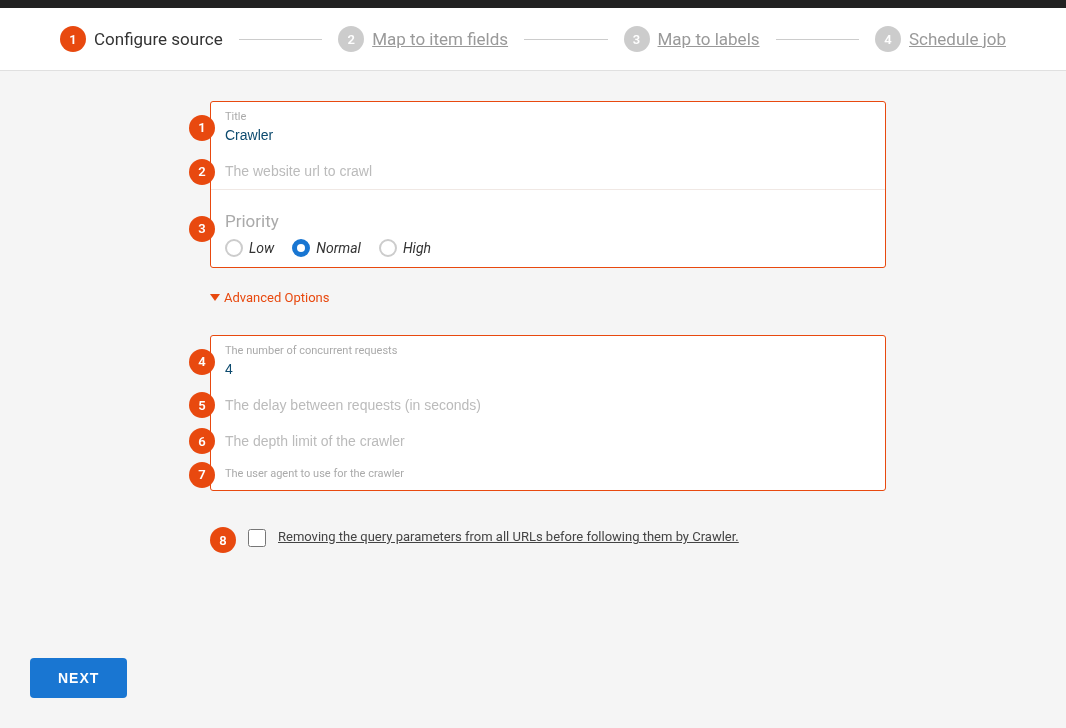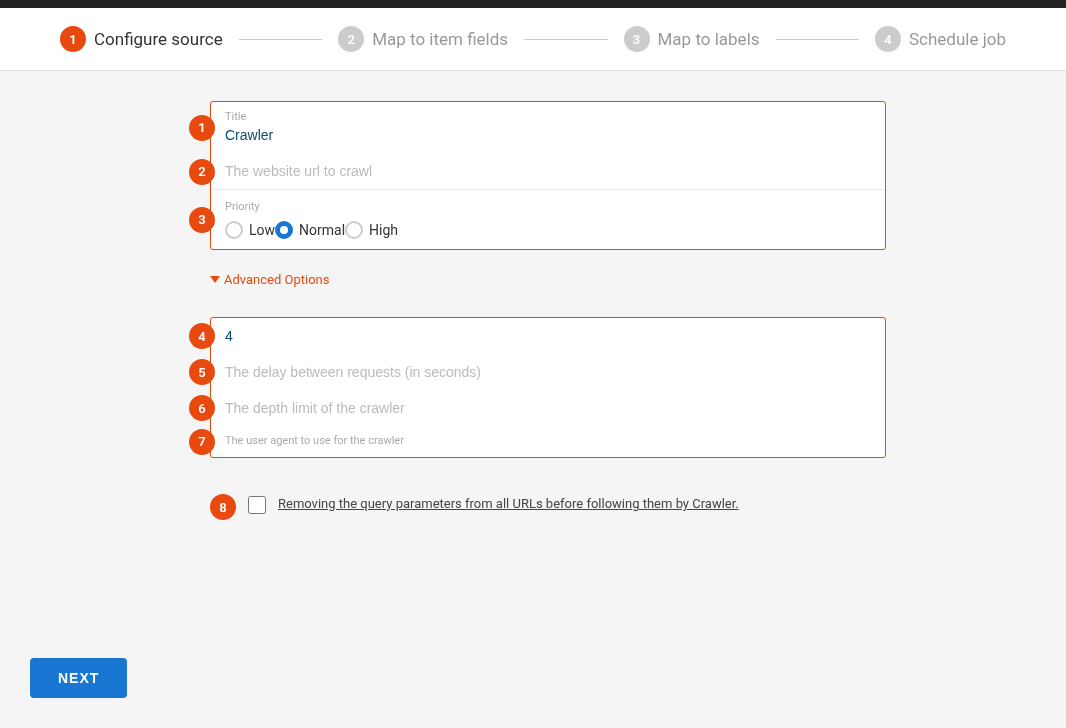--- a/index.html
+++ b/index.html
@@ -50,20 +50,21 @@
       background: #ccc;
       color: #fff;
     }
     .step-label {
       font-size: 17px;
       color: #333;
       white-space: nowrap;
     }
     .step-label.inactive-label {
       color: #999;
+      text-decoration: underline;
     }
     .step-line {
       flex: 1;
       height: 1px;
       background: #ccc;
       margin: 0 16px;
     }
 
     
     .main-content {
@@ -123,27 +124,30 @@
     .field-input::placeholder {
       color: #bbb;
     }
 
     
     .priority-row {
       padding: 10px 14px;
       position: relative;
     }
     .priority-label-top {
-      font-size: 11px;
+      font-size: 17px;
       color: #aaa;
       margin-bottom: 8px;
+      margin-top: 11px;
     }
     .priority-options {
       display: flex;
       align-items: flex-start;
+      gap: 18px;
+      font-style: italic;
     }
     .priority-option {
       display: flex;
       align-items: center;
       gap: 6px;
       cursor: pointer;
     }
     .radio-circle {
       width: 18px;
       height: 18px;
@@ -346,20 +350,21 @@
       <span>Advanced Options</span>
     </div>
   </div>
 
   <div class="form-wrapper">
     <div class="advanced-section">
 
       <div style="position:relative;">
         <div class="badge" style="top:50%; transform:translateY(-50%);">4</div>
         <div class="form-field">
+          <div class="field-label">The number of concurrent requests</div>
           <input class="field-input" type="text" value="4" style="">
         </div>
       </div>
 
       <div style="position:relative;">
         <div class="badge" style="top:50%; transform:translateY(-50%);">5</div>
         <div class="form-field">
           <input class="field-input" type="text" placeholder="The delay between requests (in seconds)" style="">
         </div>
       </div>

